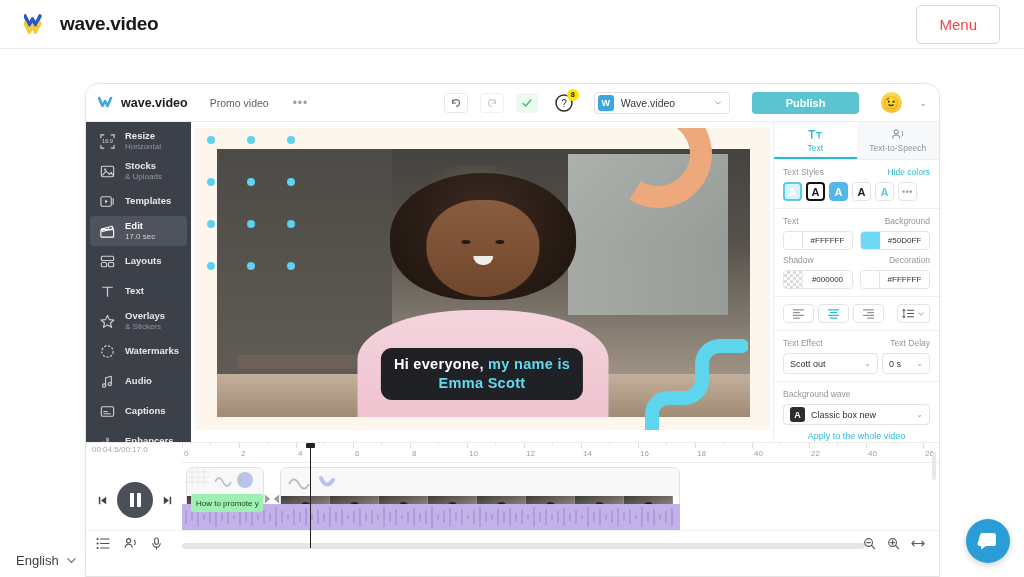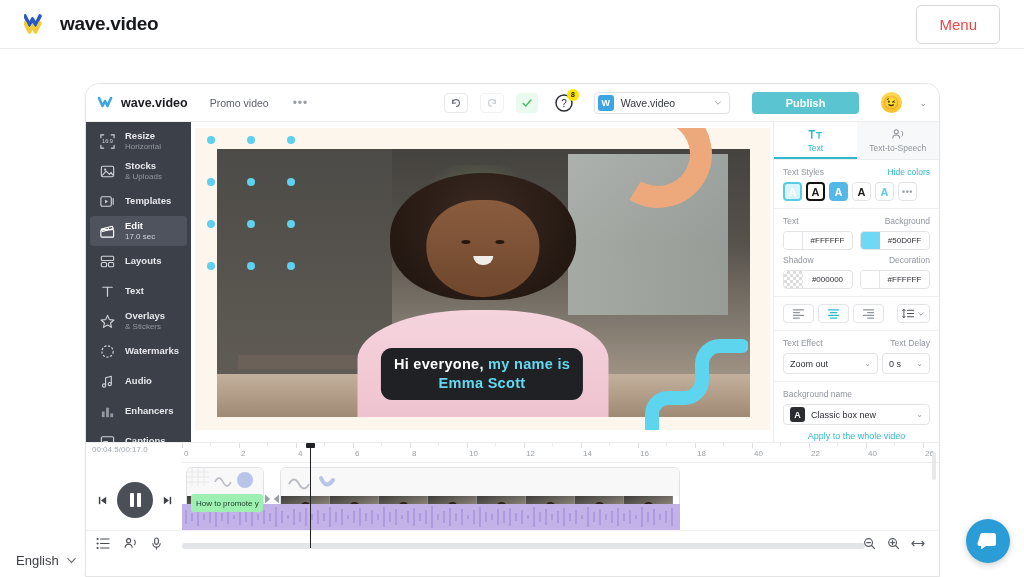--- a/index.html
+++ b/index.html
@@ -441,39 +441,39 @@
             </svg>
           </span>
           <span class="side-txt">
             <span class="side-label">Audio</span>
           </span>
         </div>
 
         <div class="side-item">
           <span class="side-ico">
             <svg width="17" height="17" viewBox="0 0 18 18">
+              <rect x="2.5" y="4" width="13" height="10" rx="1.5" fill="none" stroke="#cfd2d7" stroke-width="1.2"></rect>
+              <path d="M5 9 H9 M5 11.3 H12" stroke="#cfd2d7" stroke-width="1.1" stroke-linecap="round"></path>
+            </svg>
+          </span>
+          <span class="side-txt">
+            <span class="side-label">Captions</span>
+          </span>
+        </div>
+
+        <div class="side-item">
+          <span class="side-ico">
+            <svg width="17" height="17" viewBox="0 0 18 18">
               <rect x="3" y="9" width="3" height="6" fill="#9498a0"></rect>
               <rect x="7.5" y="5" width="3" height="10" fill="#9498a0"></rect>
               <rect x="12" y="11" width="3" height="4" fill="#9498a0"></rect>
             </svg>
           </span>
           <span class="side-txt">
             <span class="side-label">Enhancers</span>
-          </span>
-        </div>
-
-        <div class="side-item">
-          <span class="side-ico">
-            <svg width="17" height="17" viewBox="0 0 18 18">
-              <rect x="2.5" y="4" width="13" height="10" rx="1.5" fill="none" stroke="#cfd2d7" stroke-width="1.2"></rect>
-              <path d="M5 9 H9 M5 11.3 H12" stroke="#cfd2d7" stroke-width="1.1" stroke-linecap="round"></path>
-            </svg>
-          </span>
-          <span class="side-txt">
-            <span class="side-label">Captions</span>
           </span>
         </div>
       </div>
 
       <div class="canvas-wrap">
         <div class="canvas">
 
           <div class="video-frame">
             <div class="scene-bg"></div>
             <div class="scene-wall"></div>
@@ -626,33 +626,33 @@
           </div>
         </div>
 
         <div class="rsec">
           <div class="rrow">
             <span class="rlabel">Text Effect</span>
             <span class="rlabel">Text Delay</span>
           </div>
           <div class="rrow" style="margin-bottom:0">
             <span class="sel w95">
-              <span>Zoom out</span>
+              <span>Scott out</span>
               <span class="chev">⌄</span>
             </span>
             <span class="sel w48">
               <span>0 s</span>
               <span class="chev">⌄</span>
             </span>
           </div>
         </div>
 
         <div class="rsec" style="border-bottom:none">
           <div class="rrow">
-            <span class="rlabel">Background name</span>
+            <span class="rlabel">Background wave</span>
           </div>
           <div class="sel full">
             <span style="display:flex;align-items:center">
               <span class="bgstyle-chip">A</span>
               <span>Classic box new</span>
             </span>
             <span class="chev">⌄</span>
           </div>
           <div class="apply-link">Apply to the whole video</div>
         </div>

